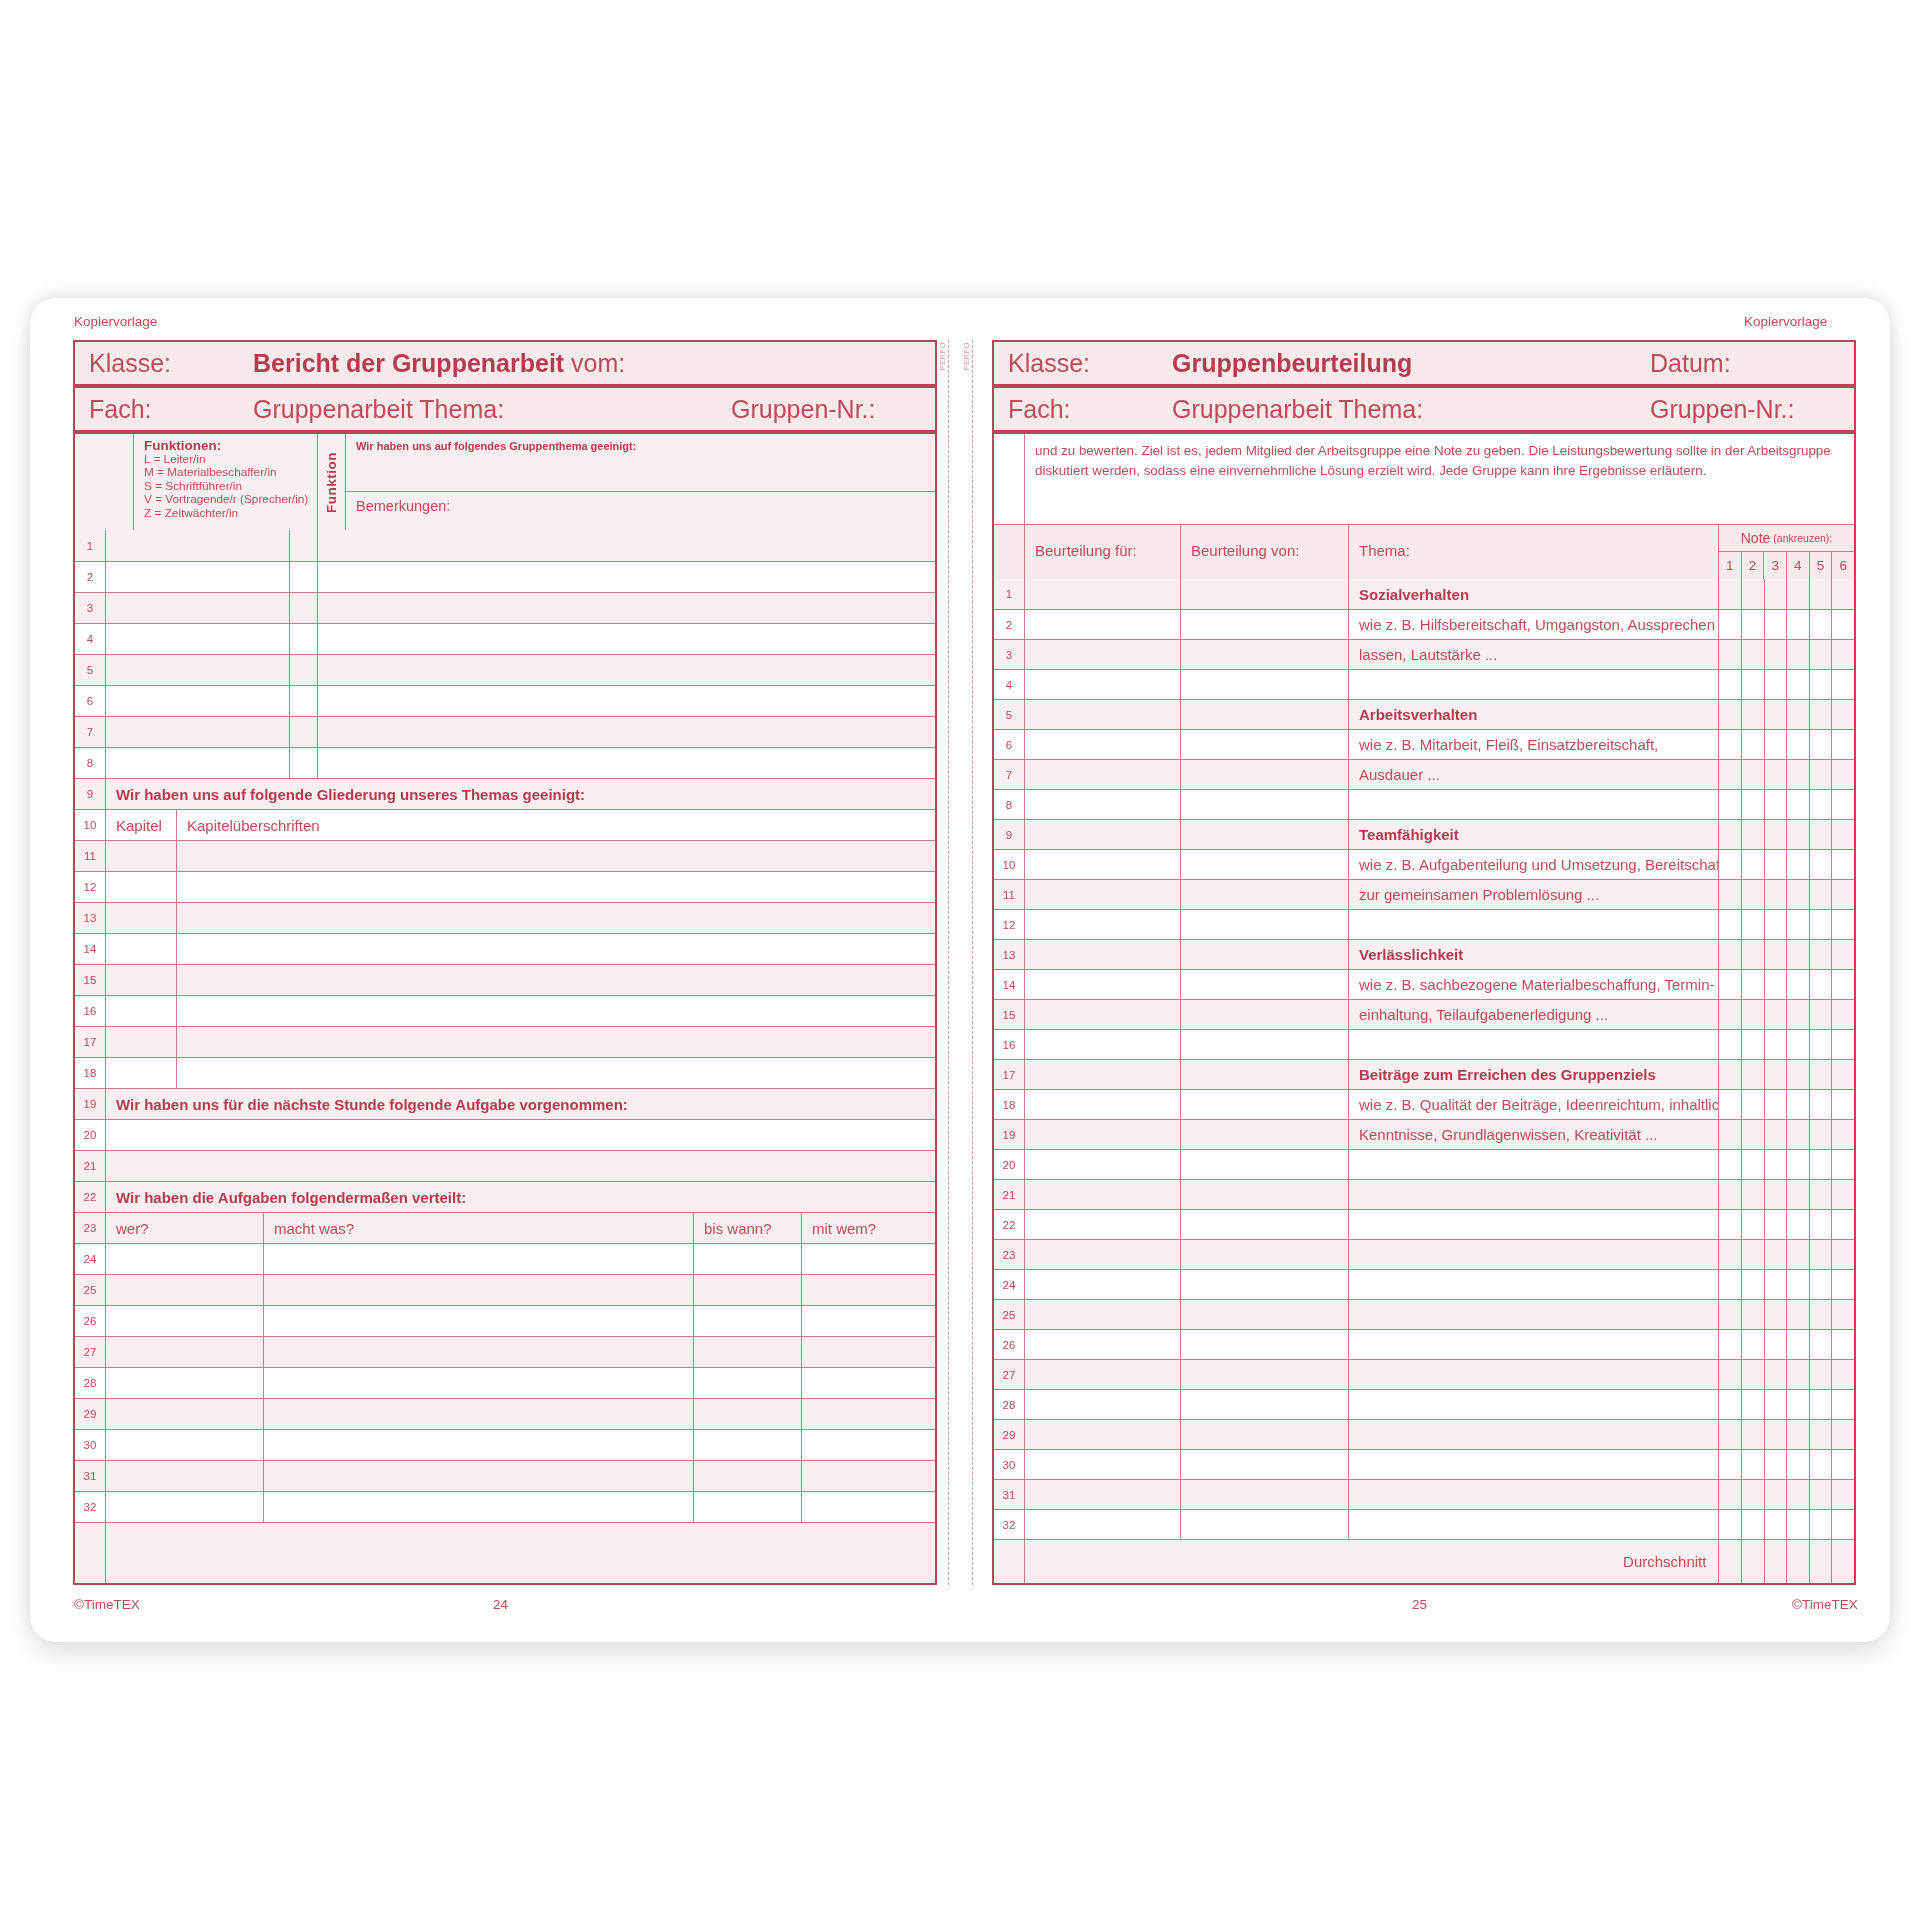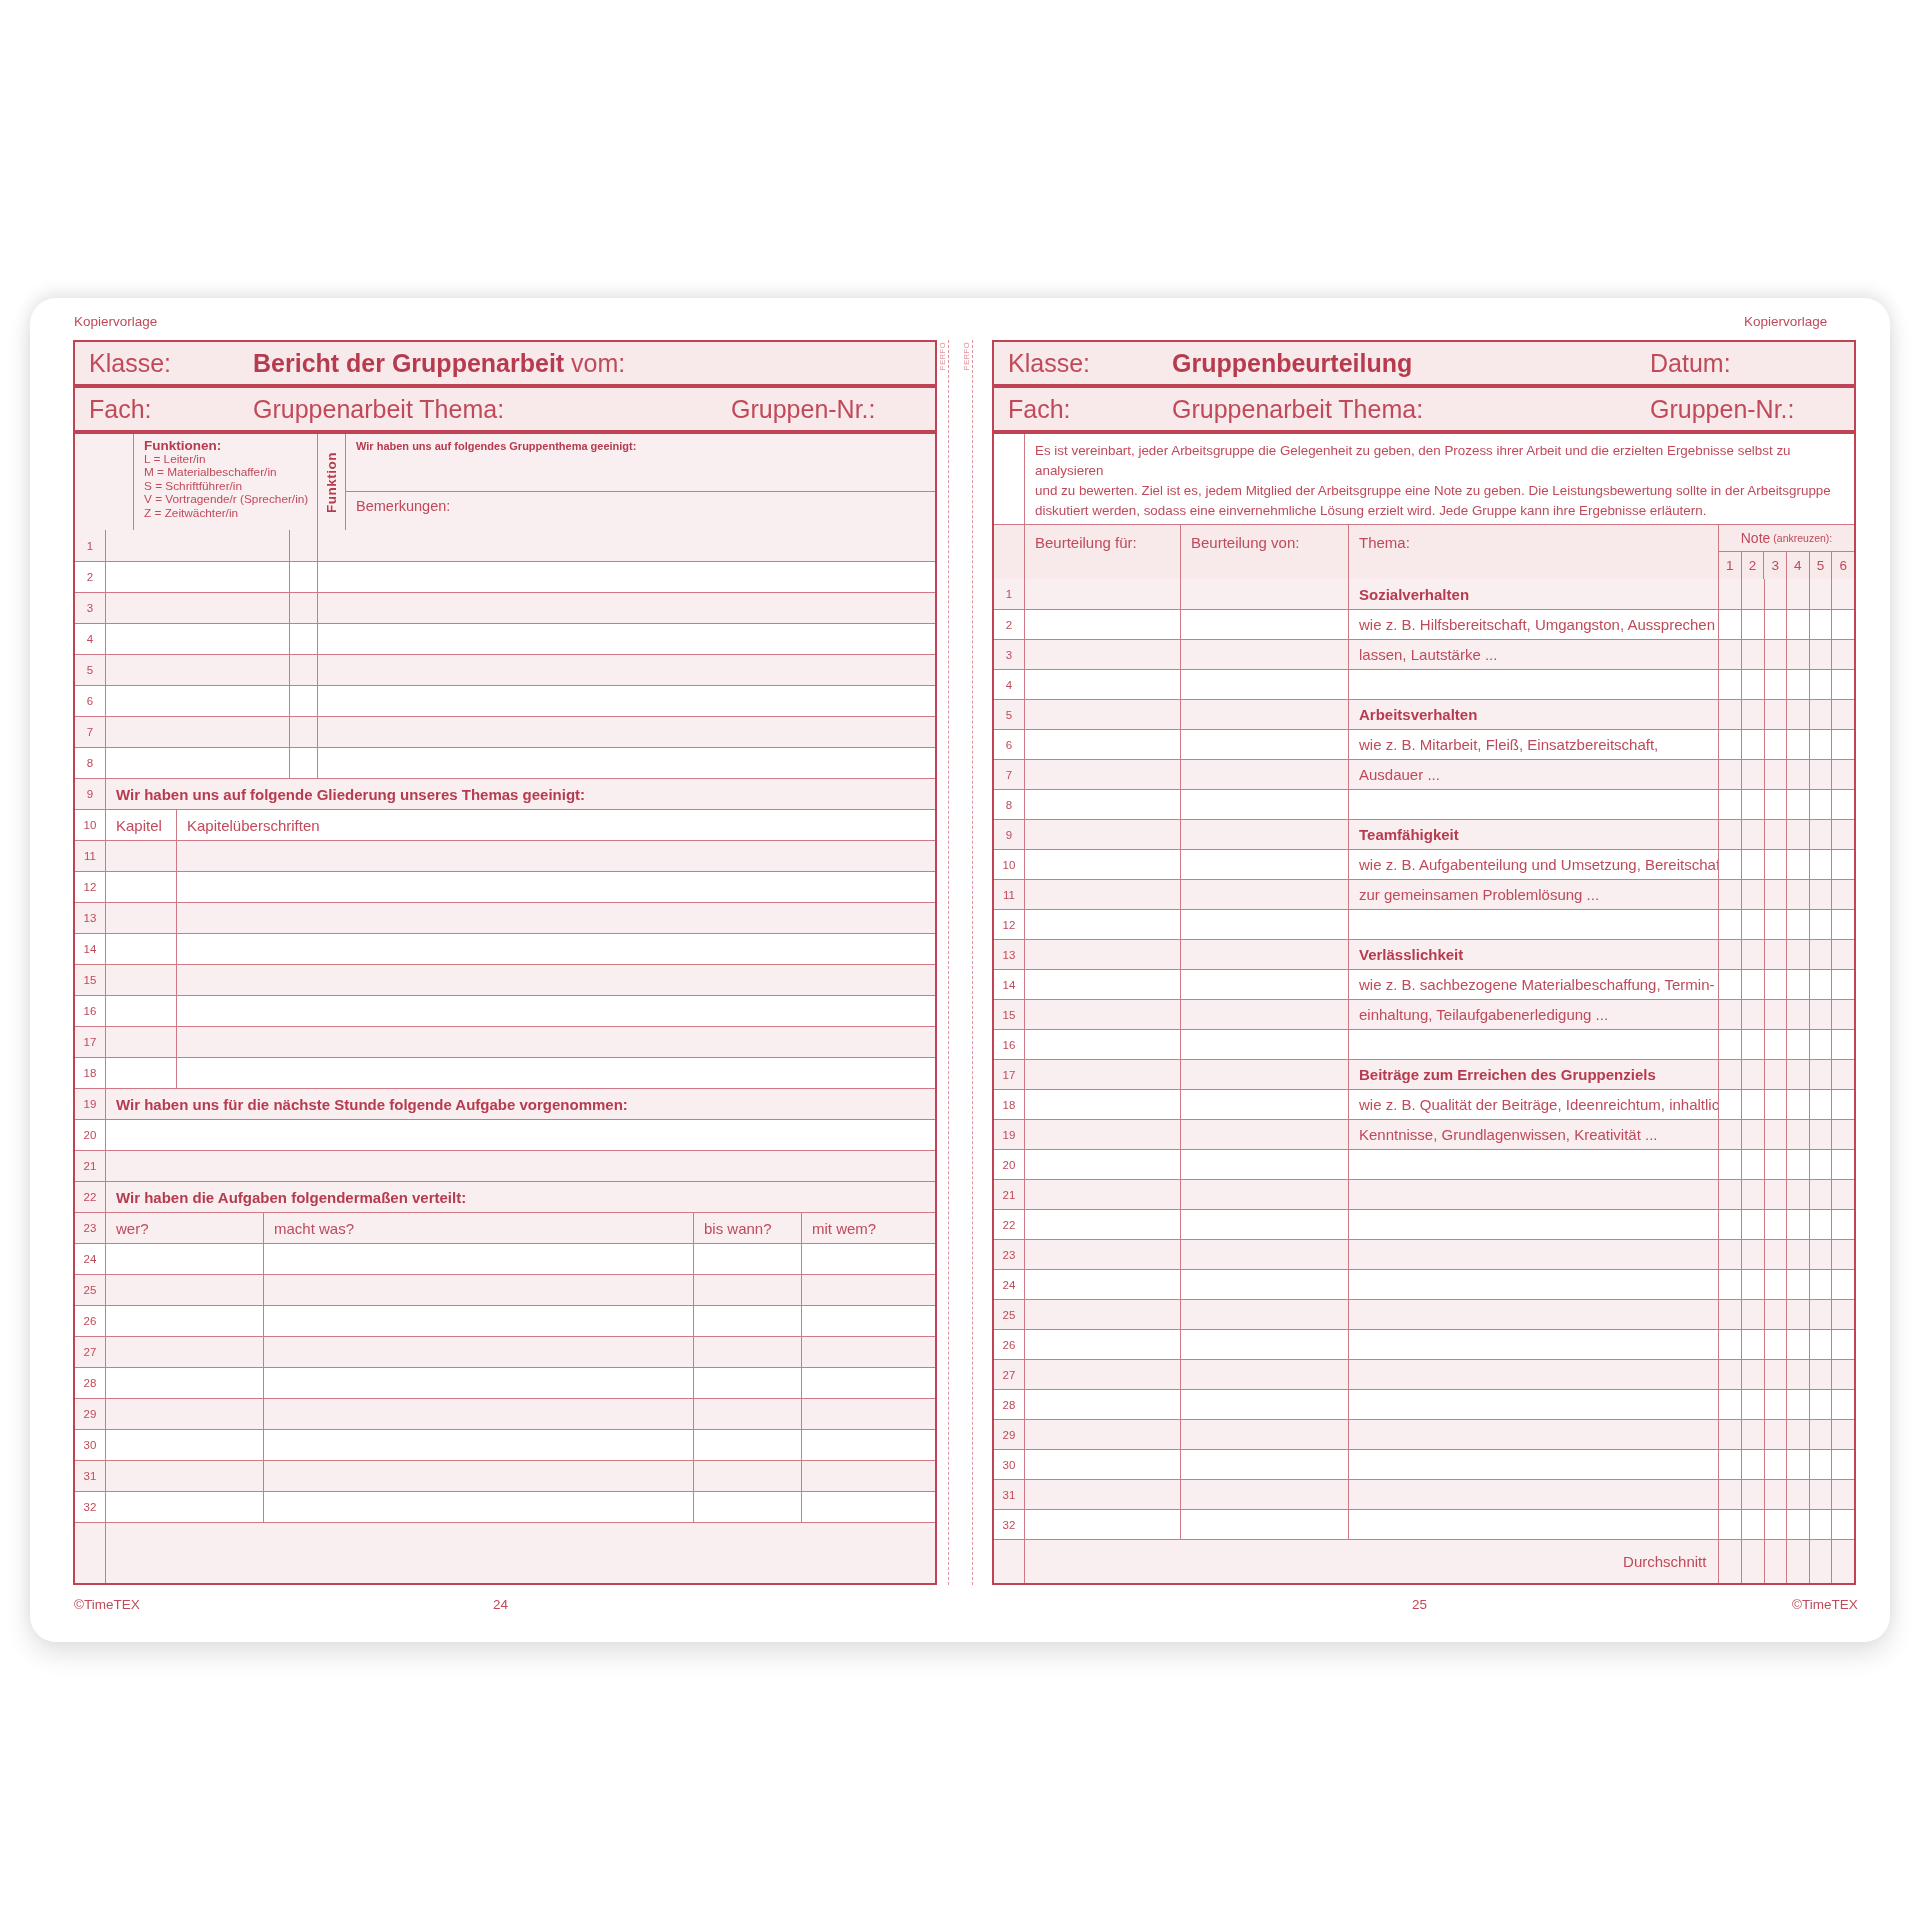--- a/index.html
+++ b/index.html
@@ -77,21 +77,21 @@
   .remarks-cell{flex:1 1 auto;display:flex !important;flex-direction:column;}
   .remarks-top{height:58px;box-sizing:border-box;border-bottom:1px solid var(--line);
     font-weight:bold;color:var(--red-deep);font-size:11px;padding:6px 0 0 10px;}
   .remarks-bot{flex:1;font-size:14.5px;padding:6px 0 0 10px;}
   
   .intro-block{display:flex;height:90px;box-sizing:border-box;background:#fff;}
   .intro-num{width:30px;flex:0 0 30px;box-sizing:border-box;}
   .intro-text{flex:1;box-sizing:border-box;border-left:1px solid var(--line);
     padding:7px 10px 0 10px;font-size:13.4px;line-height:1.5;}
   .rt-header{display:flex;height:55px;box-sizing:border-box;border-top:1px solid var(--line);background:var(--pink-deep);}
-  .rt-header .c{align-items:flex-start;padding-top:9px;}
+  .rt-header .c{align-items:flex-start;padding-top:17px;}
   .rt-note-group{width:136px;flex:0 0 136px;box-sizing:border-box;border-left:1px solid var(--line);
     display:flex;flex-direction:column;padding:0;}
   .rt-note-label{height:26px;box-sizing:border-box;display:flex;align-items:center;justify-content:center;
     white-space:nowrap;font-size:14px;}
   .rt-note-label .small{font-size:10.5px;margin-left:3px;}
   .rt-note-nums{flex:1;display:flex;border-top:1px solid var(--line);}
   .rt-note-nums .nn{flex:1;box-sizing:border-box;border-left:1px solid var(--line);
     display:flex;align-items:center;justify-content:center;font-size:13.5px;}
   .rt-note-nums .nn:first-child{border-left:none;}
   .perfo{position:absolute;top:42px;height:1245px;border-left:1.5px dashed #e0939e;}
@@ -350,21 +350,20 @@
       <div class="hdr hdr2">
         <span class="lbl at-left">Fach:</span>
         <span class="lbl at-mid">Gruppenarbeit Thema:</span>
         <span class="lbl at-right">Gruppen-Nr.:</span>
       </div>
 
       <div class="body-box">
         <div class="intro-block">
           <div class="intro-num"></div>
           <div class="intro-text">
-            <div>Es ist vereinbart, jeder Arbeitsgruppe die Gelegenheit zu geben, den Prozess ihrer Arbeit und die erzielten Ergebnisse selbst zu analysieren</div>
             <div>und zu bewerten. Ziel ist es, jedem Mitglied der Arbeitsgruppe eine Note zu geben. Die Leistungsbewertung sollte in der Arbeitsgruppe</div>
             <div>diskutiert werden, sodass eine einvernehmliche Lösung erzielt wird. Jede Gruppe kann ihre Ergebnisse erläutern.</div>
           </div>
         </div>
         <div class="rt-header">
           <div class="c num"></div>
           <div class="c wfuer">Beurteilung für:</div>
           <div class="c wvon">Beurteilung von:</div>
           <div class="c flex">Thema:</div>
           <div class="rt-note-group">

